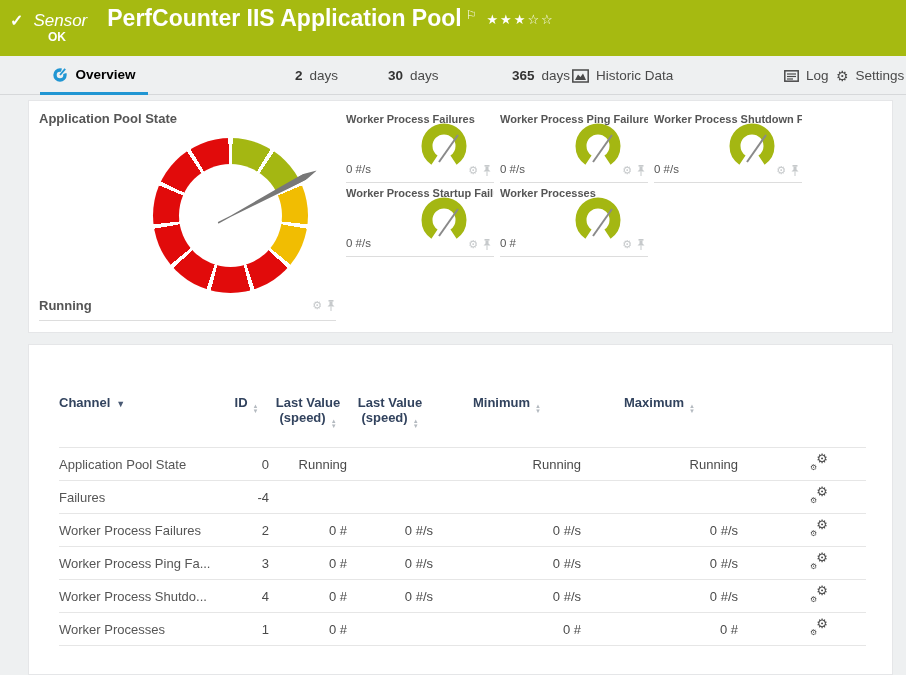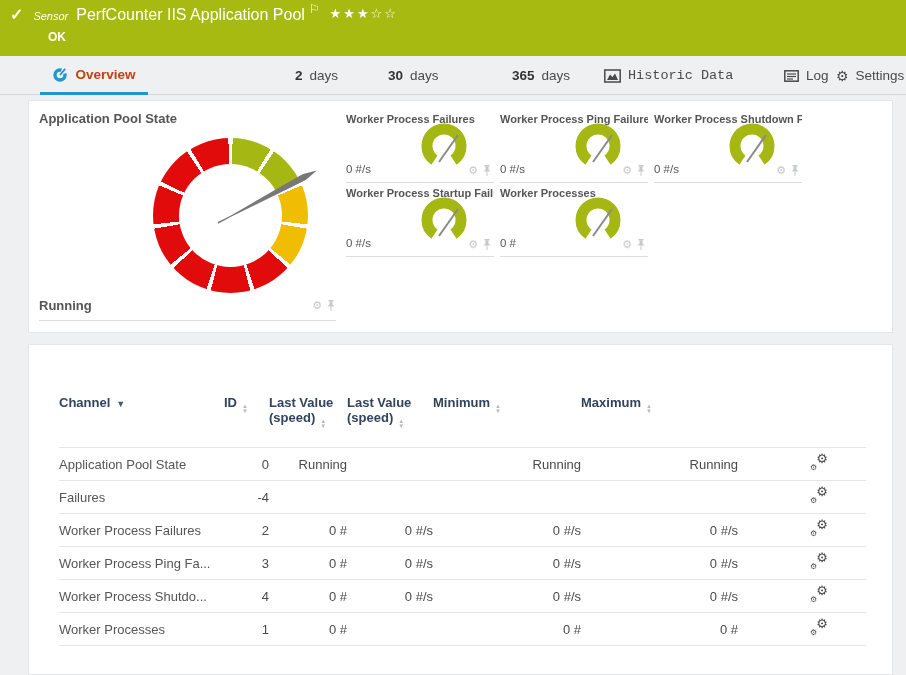--- a/index.html
+++ b/index.html
@@ -3,30 +3,30 @@
 <meta charset="utf-8">
 <style>
   * { margin:0; padding:0; box-sizing:border-box; }
   html,body { width:906px; height:675px; overflow:hidden; }
   body { background:#eef0f1; font-family:"Liberation Sans", sans-serif; position:relative; }
 
   
   .hdr { position:absolute; left:0; top:0; width:906px; height:56px; background:#a6ba11; color:#fff; }
   .hdr-line1 { position:absolute; left:10px; top:5px; display:flex; align-items:baseline; }
   .check { font-size:16px; font-weight:bold; margin-right:10px; }
-  .kind { font-style:italic; font-size:11px; margin-right:8px; }
-  .title { font-size:16px; font-weight:normal; }
+  .kind { font-style:italic; font-size:17px; margin-right:20px; }
+  .title { font-size:23px; font-weight:bold; }
   .flag { font-size:12px; position:relative; top:-7px; margin-left:4px; }
   .stars { font-size:13px; letter-spacing:2px; margin-left:10px; position:relative; top:-2px; }
   .status { position:absolute; left:48px; top:30px; font-size:12px; font-weight:bold; }
 
   
   .tabbar { position:absolute; left:0; top:56px; width:906px; height:39px; border-bottom:1px solid #d6d8da; background:#eef0f1; }
   .tab { position:absolute; top:0; height:39px; display:flex; align-items:center; gap:7px; font-size:13.5px; color:#4a4a4a; cursor:pointer; }
-  .tab.active { font-weight:bold; color:#c2410c; border-bottom:3px solid #2196d3; justify-content:center; }
+  .tab.active { font-weight:bold; color:#000000; border-bottom:3px solid #2196d3; justify-content:center; }
   .tab .num { font-weight:bold; color:#333; }
   .tab svg { display:block; }
   .gear-glyph { font-size:14px; color:#4a4a4a; line-height:1; }
 
   
   .panel { position:absolute; background:#fff; border:1px solid #e5e6e8; }
   .panel-gauges { left:28px; top:100px; width:865px; height:233px; }
   .panel-table  { left:28px; top:344px; width:865px; height:331px; }
 
   
@@ -54,21 +54,21 @@
 
   
   .tile { position:absolute; width:148px; height:70px; border-bottom:1px solid #ddd; }
   .tile .t { font-size:11px; font-weight:bold; color:#555; white-space:nowrap; overflow:hidden; }
   .tile .v { position:absolute; left:0; bottom:7px; font-size:11.5px; color:#555; }
   .tile .g { position:absolute; right:24px; top:8px; }
   .tile .tileicons { position:absolute; right:2px; bottom:5px; }
 
   
   table { border-collapse:collapse; table-layout:fixed; width:807px; margin:50px 0 0 30px; }
-  th { font-weight:bold; color:#32435e; font-size:13px; text-align:left; vertical-align:top; padding:0 0 18px 0; }
+  th { font-weight:bold; color:#32435e; font-size:13px; text-align:center; vertical-align:top; padding:0 0 18px 0; }
   th.ch { text-align:left; }
   td { font-size:13px; color:#4a4a4a; height:33px; border-top:1px solid #e6e6e6; text-align:right; }
   td.ch { text-align:left; color:#555; }
   td.ic { text-align:left; padding-left:72px; }
   tr.rows-last td { border-bottom:1px solid #e6e6e6; }
   .sort { display:inline-flex; flex-direction:column; margin-left:5px; vertical-align:-1px; }
   .sort i { font-style:normal; font-size:6px; line-height:5px; color:#b4bac0; }
   .caret { color:#4a5a74; font-size:9px; margin-left:6px; }
   .gears { position:relative; display:inline-block; width:18px; height:16px; color:#4d4d4d; }
   .gears .g1 { position:absolute; right:0; top:-3px; font-size:13px; line-height:1; }
@@ -101,21 +101,21 @@
     <span>days</span>
   </div>
   <div class="tab" style="left:388px;">
     <span class="num">30</span>
     <span>days</span>
   </div>
   <div class="tab" style="left:512px;">
     <span class="num">365</span>
     <span>days</span>
   </div>
-  <div class="tab" style="left:604px;font-family:Liberation Mono, monospace;">
+  <div class="tab" style="left:572px;">
     <svg width="17" height="14" viewBox="0 0 17 14">
       <rect x="0.8" y="1" width="15.4" height="12" fill="none" stroke="#4a4a4a" stroke-width="1.5"></rect>
       <path d="M3 11 L6 5.5 L8.5 8 L11 4.5 L14 11 z" fill="#4a4a4a"></path>
     </svg>
     <span>Historic Data</span>
   </div>
   <div class="tab" style="left:784px;">
     <svg width="15" height="12" viewBox="0 0 15 12">
       <rect x="0.8" y="0.8" width="13.4" height="10.4" fill="none" stroke="#4a4a4a" stroke-width="1.5"></rect>
       <line x1="3" y1="4" x2="12" y2="4" stroke="#4a4a4a" stroke-width="1.2"></line>

